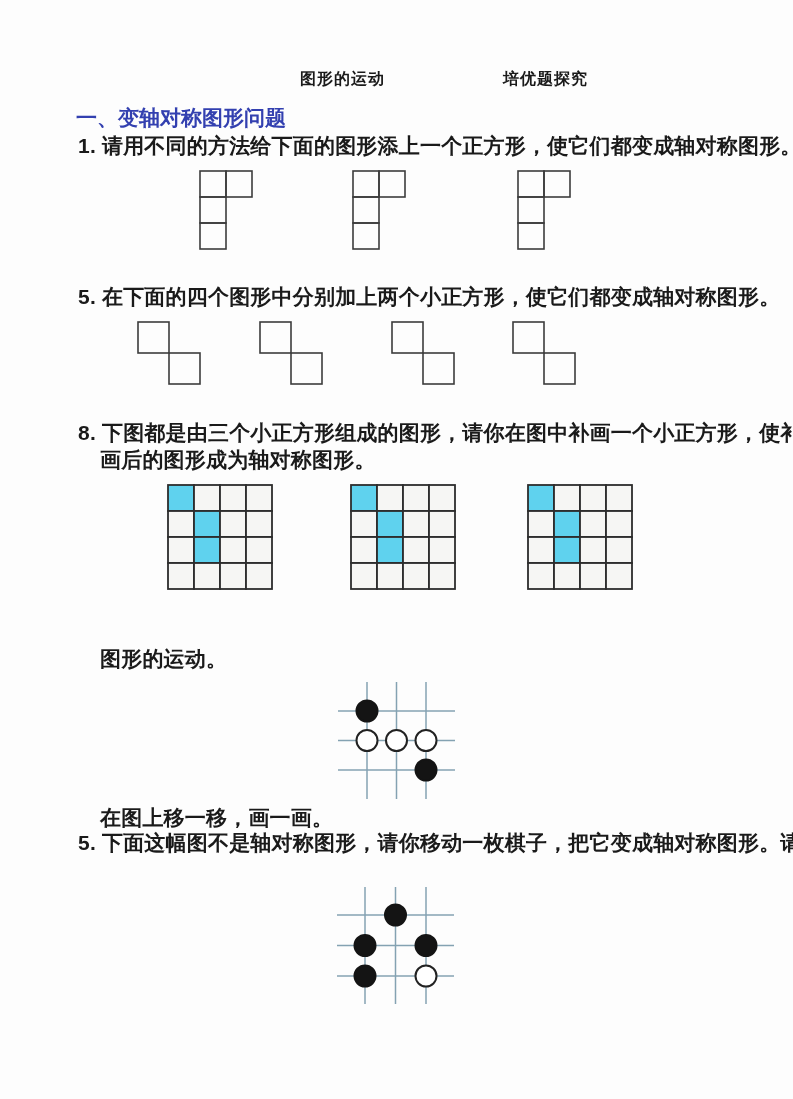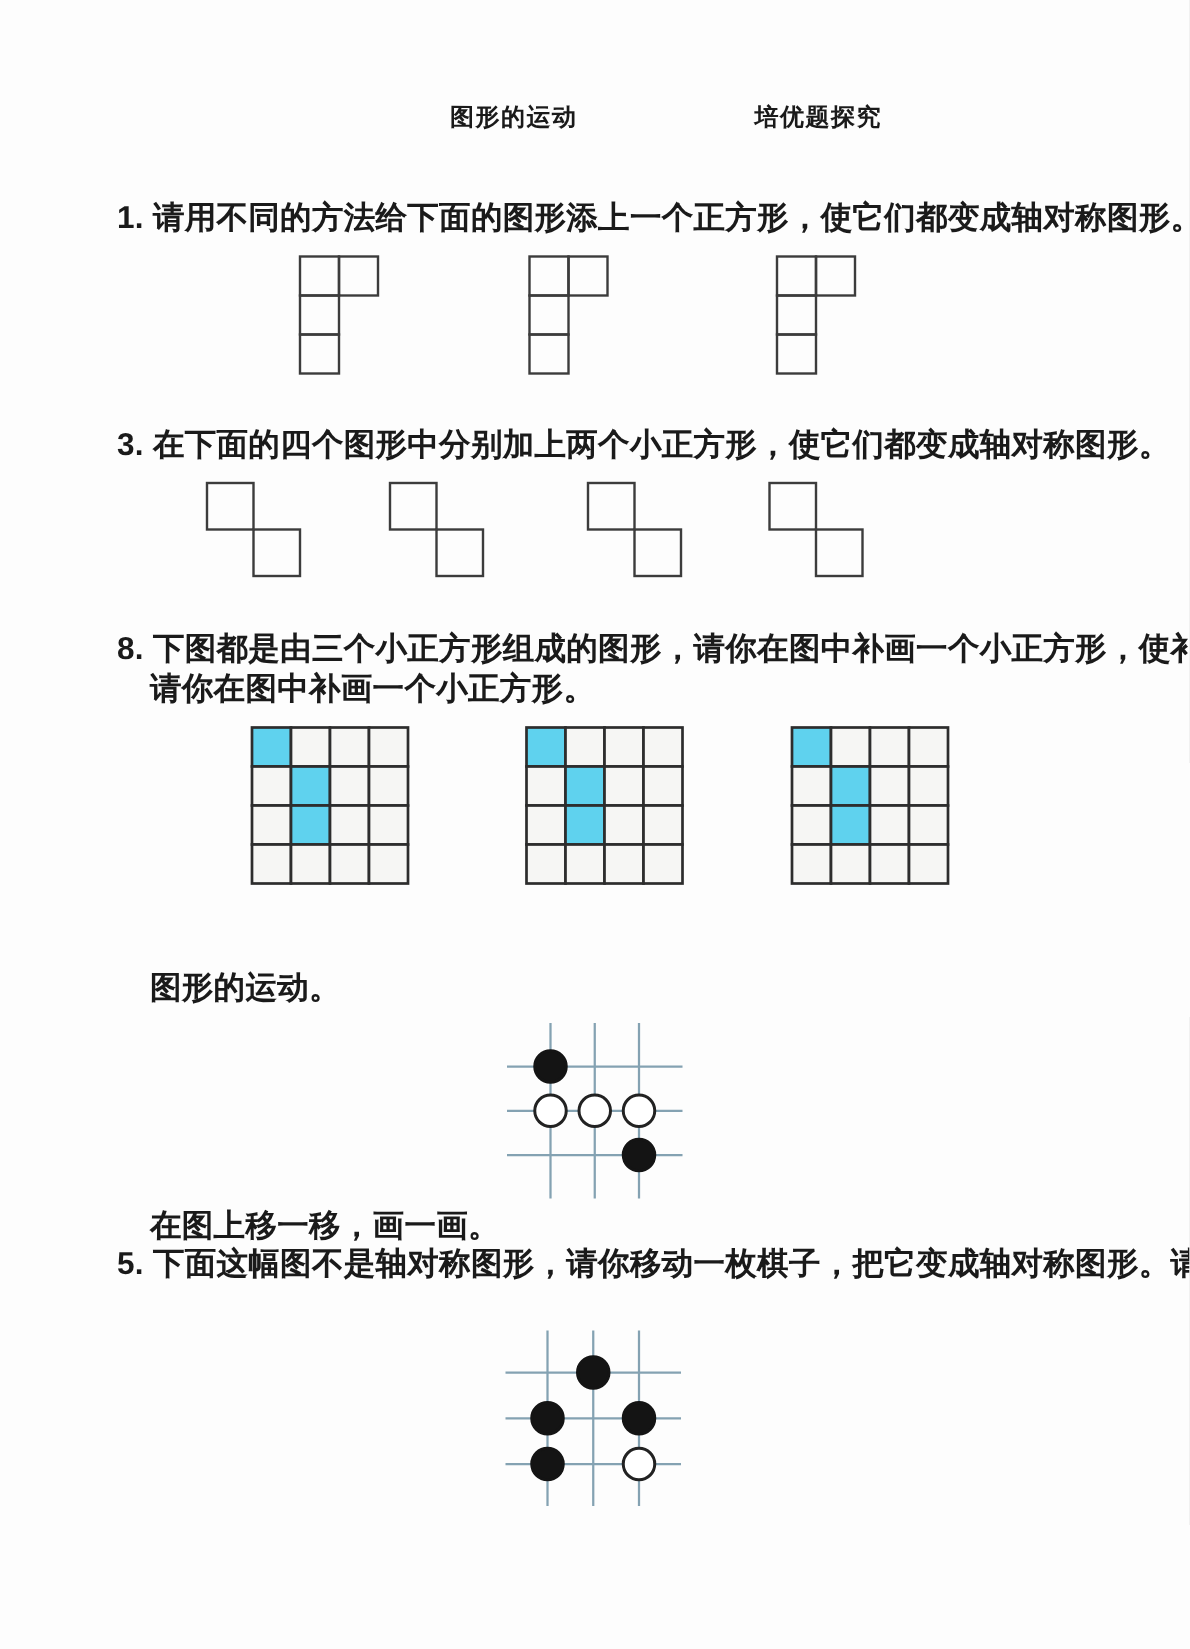--- a/index.html
+++ b/index.html
@@ -29,20 +29,21 @@
   svg { display:block; }
 </style>
 </head>
 <body>
 
 <div class="page">
 
   <div class="abs title-part" style="left:300px; top:64px;">图形的运动</div>
   <div class="abs title-part" style="left:503px; top:64px;">培优题探究</div>
 
+  <div class="abs section-heading" style="left: 76px; top: 104px; color: rgb(51, 64, 176);">一、变轴对称图形问题</div>
 
   <div class="abs ptext" style="left:78px; top:132px;">1. 请用不同的方法给下面的图形添上一个正方形，使它们都变成轴对称图形。</div>
   <div class="figure" style="left:198px; top:169px;">
       <svg width="56" height="82">
         <rect x="2" y="2" width="26" height="26" fill="none" stroke="#3c3c3c" stroke-width="1.6"></rect>
         <rect x="28" y="2" width="26" height="26" fill="none" stroke="#3c3c3c" stroke-width="1.6"></rect>
         <rect x="2" y="28" width="26" height="26" fill="none" stroke="#3c3c3c" stroke-width="1.6"></rect>
         <rect x="2" y="54" width="26" height="26" fill="none" stroke="#3c3c3c" stroke-width="1.6"></rect>
       </svg>
     </div>
@@ -56,21 +57,21 @@
     </div>
   <div class="figure" style="left:516px; top:169px;">
       <svg width="56" height="82">
         <rect x="2" y="2" width="26" height="26" fill="none" stroke="#3c3c3c" stroke-width="1.6"></rect>
         <rect x="28" y="2" width="26" height="26" fill="none" stroke="#3c3c3c" stroke-width="1.6"></rect>
         <rect x="2" y="28" width="26" height="26" fill="none" stroke="#3c3c3c" stroke-width="1.6"></rect>
         <rect x="2" y="54" width="26" height="26" fill="none" stroke="#3c3c3c" stroke-width="1.6"></rect>
       </svg>
     </div>
 
-  <div class="abs ptext" style="left:78px; top:283px;">3. 在下面的四个图形中分别加上两个小正方形，使它们都变成轴对称图形。</div>
+  <div class="abs ptext" style="left:78px; top:283px;">5. 在下面的四个图形中分别加上两个小正方形，使它们都变成轴对称图形。</div>
   <div class="figure" style="left:136px; top:320px;">
       <svg width="66" height="66">
         <rect x="2" y="2" width="31" height="31" fill="none" stroke="#3c3c3c" stroke-width="1.6"></rect>
         <rect x="33" y="33" width="31" height="31" fill="none" stroke="#3c3c3c" stroke-width="1.6"></rect>
       </svg>
     </div>
   <div class="figure" style="left:258px; top:320px;">
       <svg width="66" height="66">
         <rect x="2" y="2" width="31" height="31" fill="none" stroke="#3c3c3c" stroke-width="1.6"></rect>
         <rect x="33" y="33" width="31" height="31" fill="none" stroke="#3c3c3c" stroke-width="1.6"></rect>
@@ -83,21 +84,21 @@
       </svg>
     </div>
   <div class="figure" style="left:511px; top:320px;">
       <svg width="66" height="66">
         <rect x="2" y="2" width="31" height="31" fill="none" stroke="#3c3c3c" stroke-width="1.6"></rect>
         <rect x="33" y="33" width="31" height="31" fill="none" stroke="#3c3c3c" stroke-width="1.6"></rect>
       </svg>
     </div>
 
   <div class="abs ptext" style="left:78px; top:419px;">8. 下图都是由三个小正方形组成的图形，请你在图中补画一个小正方形，使补</div>
-  <div class="abs ptext" style="left:100px; top:446px;">请你在图中补画一个小正方形。</div>
+  <div class="abs ptext" style="left:100px; top:446px;">画后的图形成为轴对称图形。</div>
   <div class="figure" style="left:166px; top:483px;">
       <svg width="108" height="108">
         <rect x="2" y="2" width="26" height="26" fill="#5fd2ee" stroke="#2d2d2d" stroke-width="1.8"></rect>
         <rect x="28" y="2" width="26" height="26" fill="#f6f6f4" stroke="#2d2d2d" stroke-width="1.8"></rect>
         <rect x="54" y="2" width="26" height="26" fill="#f6f6f4" stroke="#2d2d2d" stroke-width="1.8"></rect>
         <rect x="80" y="2" width="26" height="26" fill="#f6f6f4" stroke="#2d2d2d" stroke-width="1.8"></rect>
         <rect x="2" y="28" width="26" height="26" fill="#f6f6f4" stroke="#2d2d2d" stroke-width="1.8"></rect>
         <rect x="28" y="28" width="26" height="26" fill="#5fd2ee" stroke="#2d2d2d" stroke-width="1.8"></rect>
         <rect x="54" y="28" width="26" height="26" fill="#f6f6f4" stroke="#2d2d2d" stroke-width="1.8"></rect>
         <rect x="80" y="28" width="26" height="26" fill="#f6f6f4" stroke="#2d2d2d" stroke-width="1.8"></rect>

